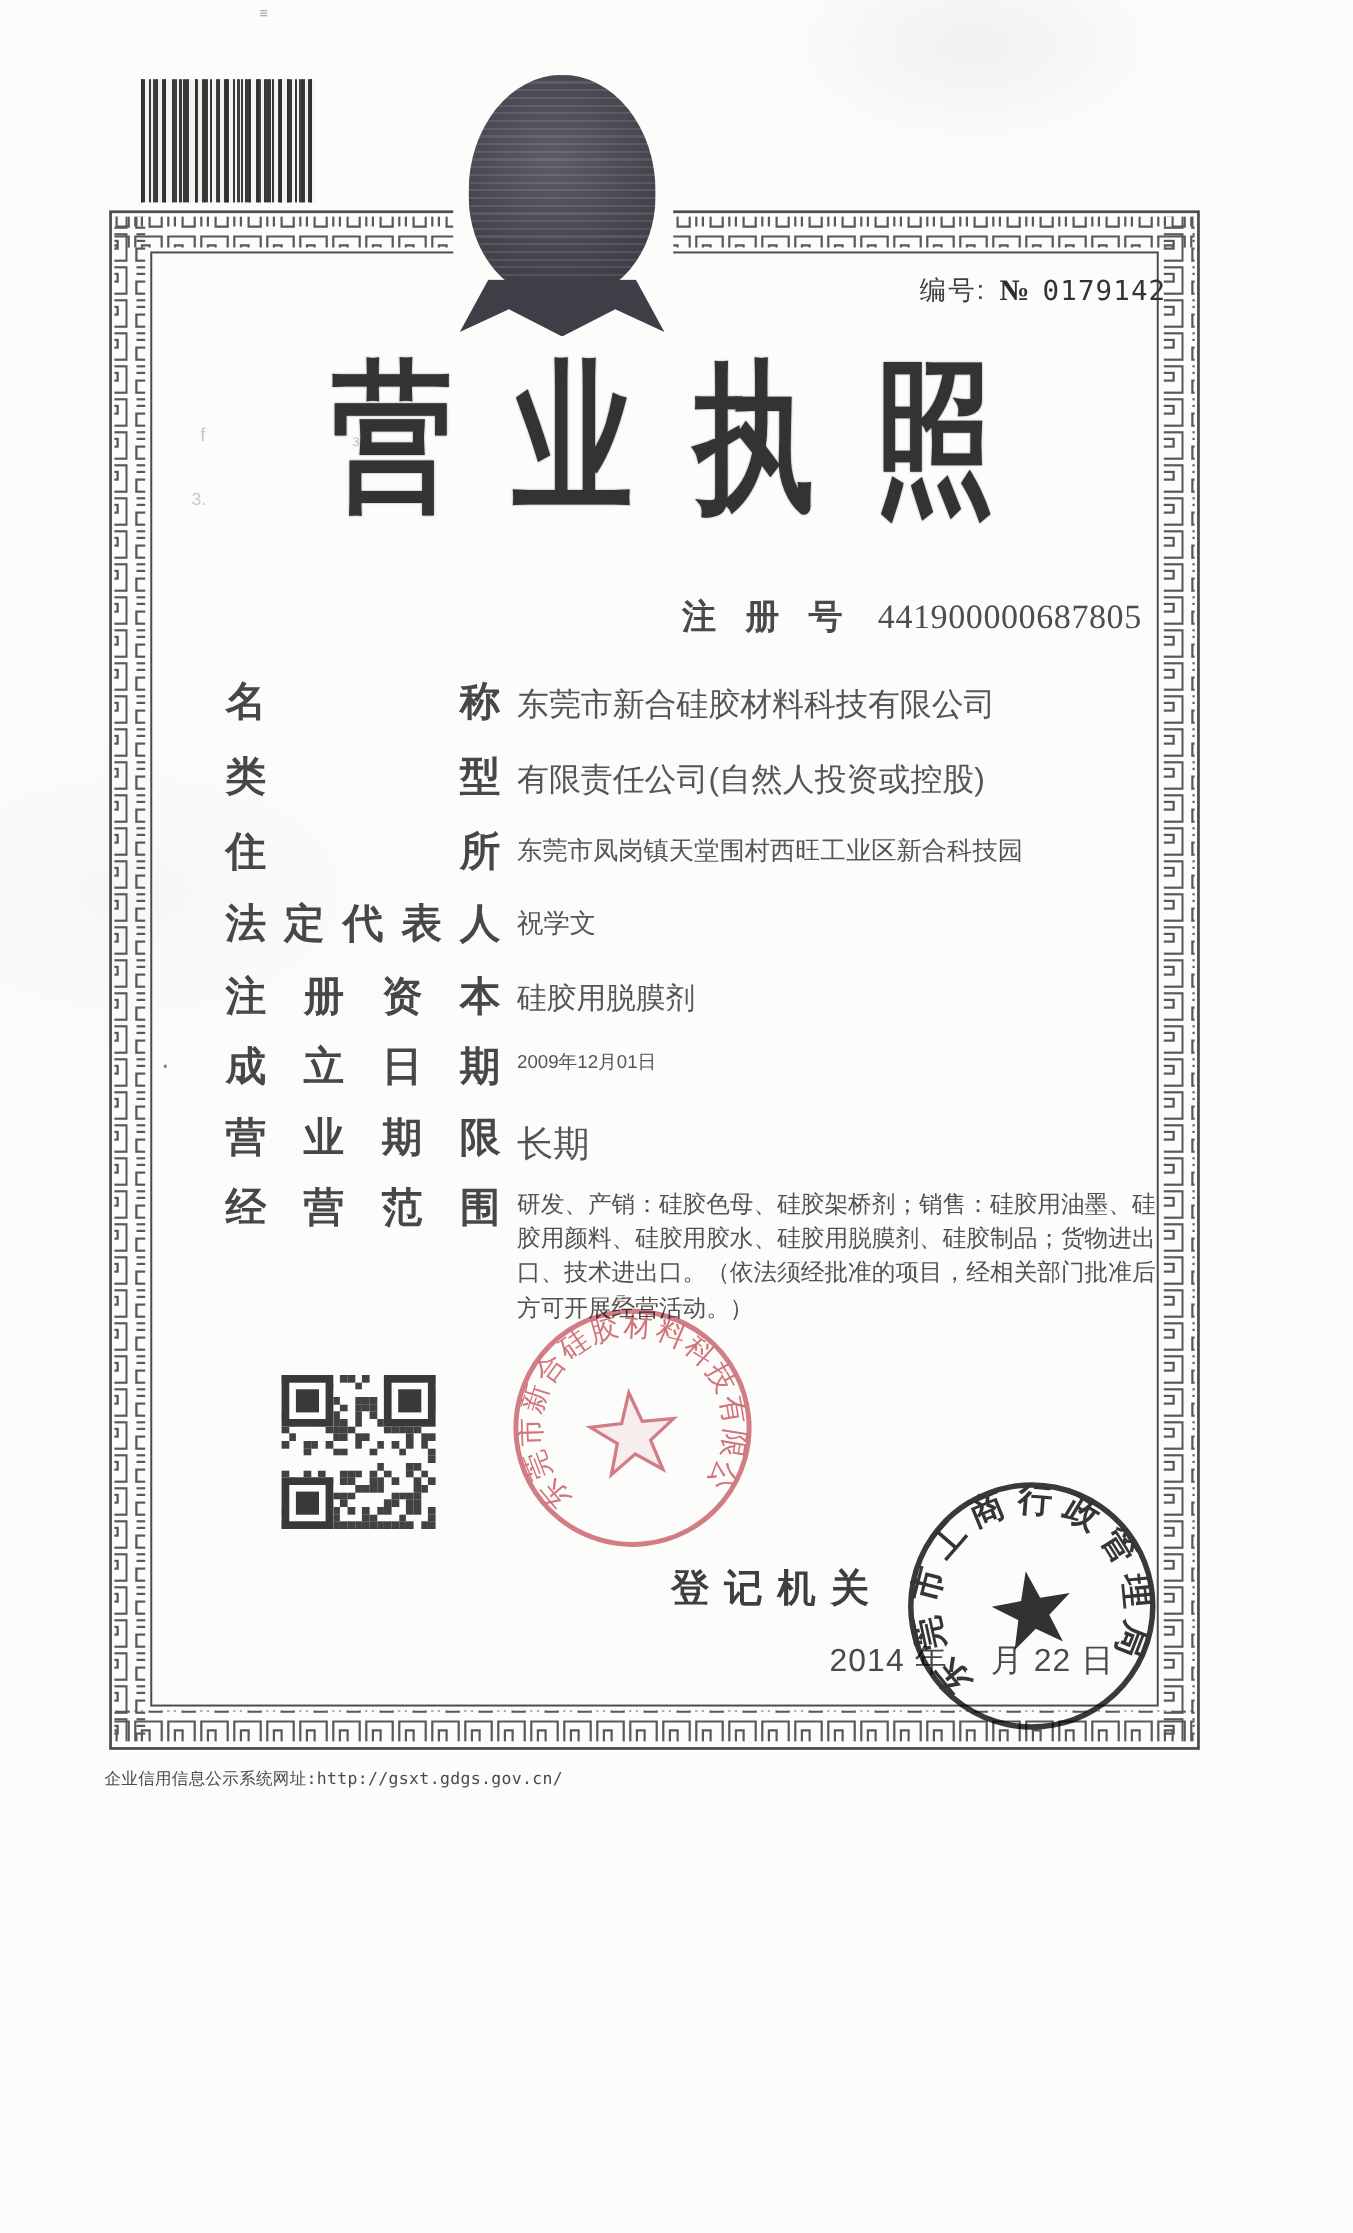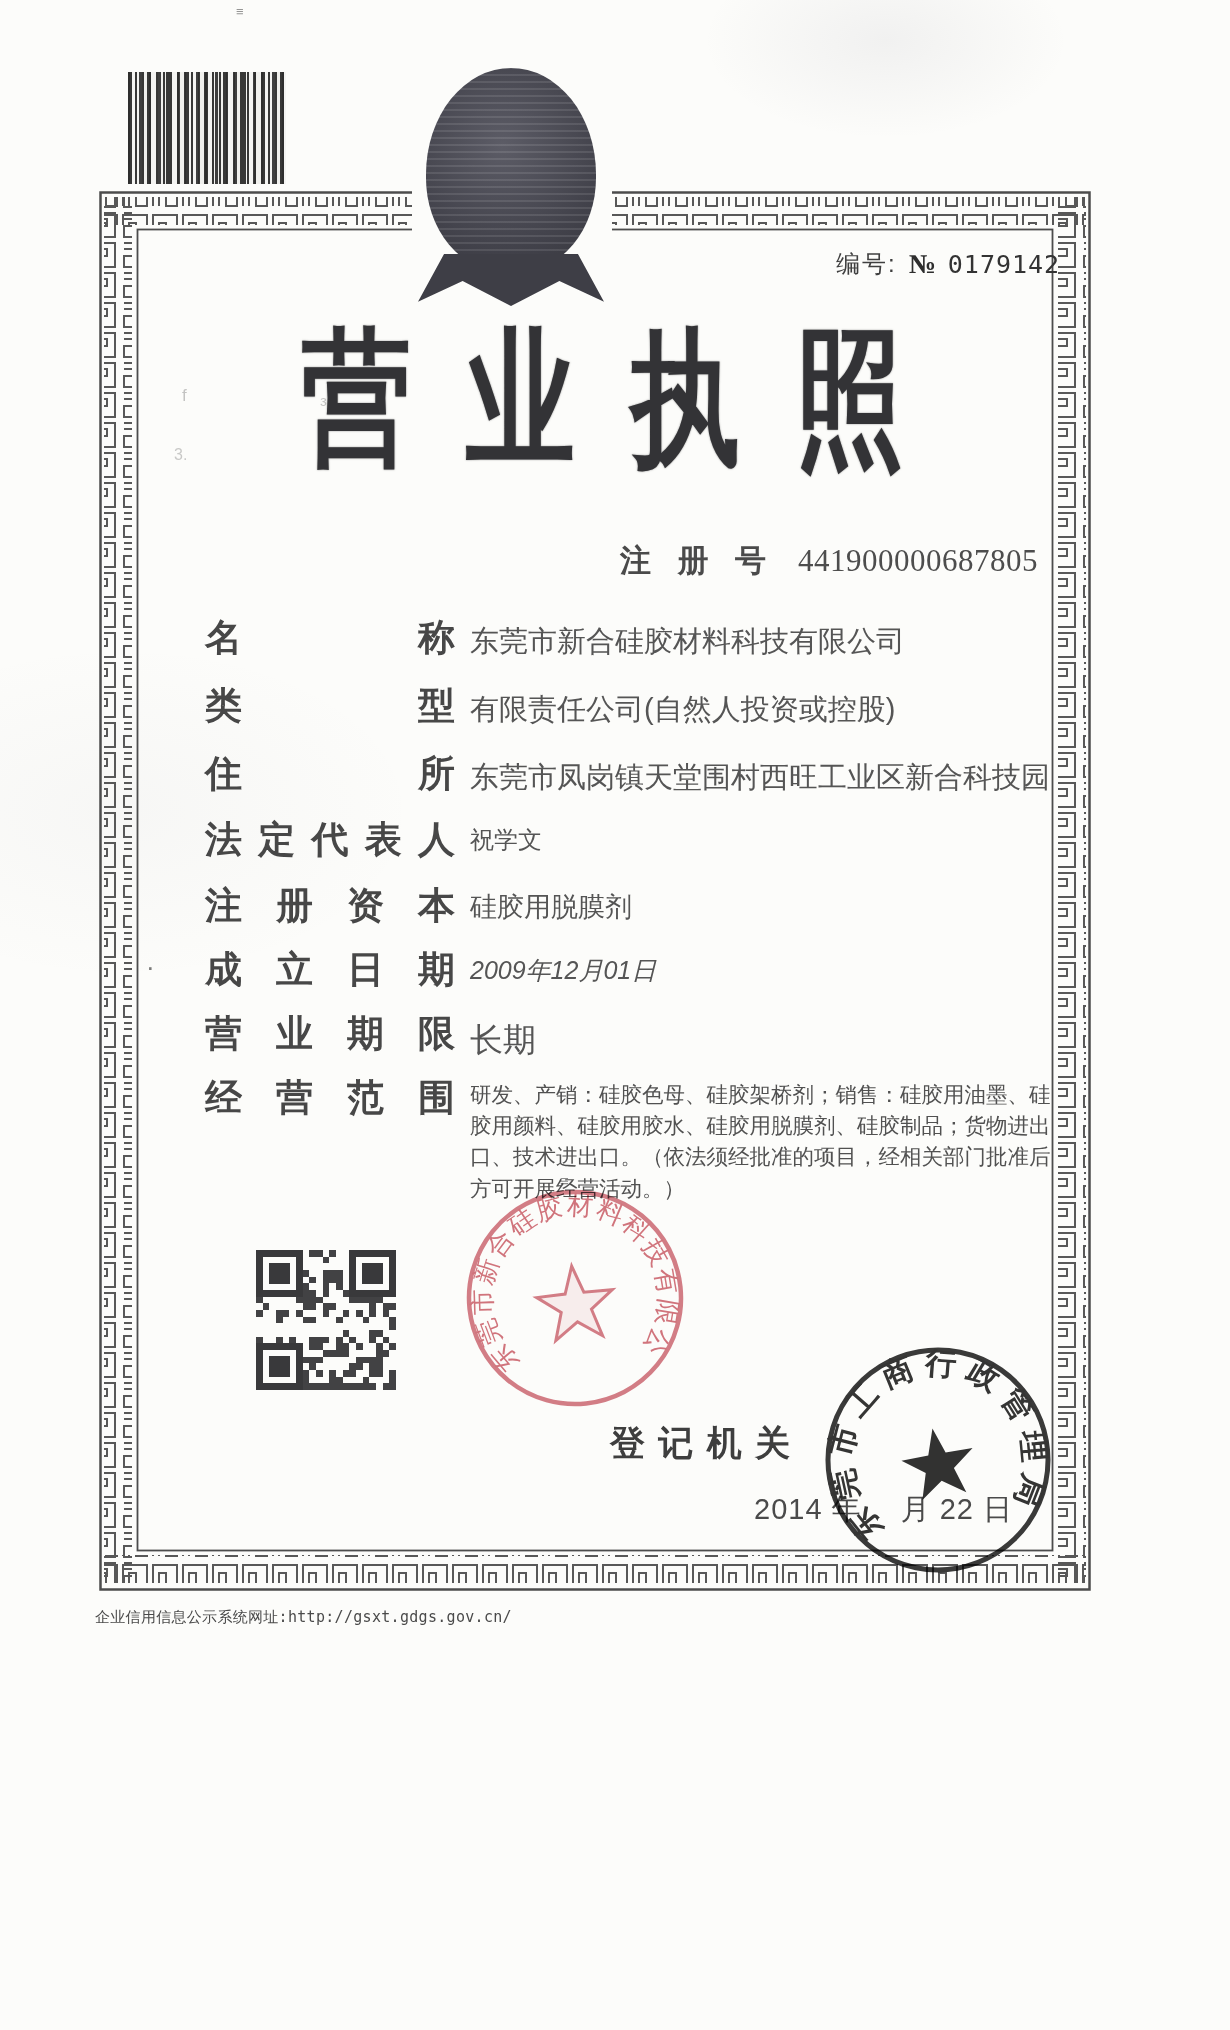--- a/index.html
+++ b/index.html
@@ -47,24 +47,24 @@
   .regno-row{left:620px;top:540px;display:flex;align-items:baseline;}
   .regno-label{width:146px;font-size:31px;font-weight:600;color:#4a4a4a;}
   .regno-value{margin-left:32px;font-family:"Liberation Serif", serif;font-size:31px;letter-spacing:.5px;color:#4d4d4d;}
 
   
   .field-row{position:absolute;left:205px;display:flex;align-items:flex-start;}
   .field-label{width:250px;flex:0 0 250px;font-size:37px;font-weight:600;color:#474747;line-height:1.1;}
   .field-value{margin-left:15px;color:#555;line-height:1.25;padding-top:5px;}
   .row-0{top:618px;} .row-0 .field-value{font-size:29px;}
   .row-1{top:686px;} .row-1 .field-value{font-size:29px;text-align:right;}
-  .row-2{top:754px;} .row-2 .field-value{font-size:29px;}
+  .row-2{top:754px;} .row-2 .field-value{font-size:23px;}
   .row-3{top:820px;} .row-3 .field-value{font-size:24px;}
   .row-4{top:886px;} .row-4 .field-value{font-size:27px;}
-  .row-5{top:950px;} .row-5 .field-value{font-size:25px;font-style:italic;}
+  .row-5{top:950px;} .row-5 .field-value{font-size:17px;}
   .row-6{top:1014px;} .row-6 .field-value{font-size:33px;}
   .row-7{top:1078px;} .row-7 .field-value{font-size:21.5px;width:600px;line-height:1.45;padding-top:2px;color:#515151;}
 
   [data-justify]{display:flex;justify-content:space-between;}
 
   
   .qr{left:256px;top:1250px;width:140px;height:140px;}
   .qr-grid{display:grid;width:100%;height:100%;grid-template-columns:repeat(21,1fr);grid-template-rows:repeat(21,1fr);}
   .qr-grid div.on{background:rgba(40,40,42,.88);}
   .finder{position:absolute;width:33px;height:33px;border:7px solid rgba(40,40,42,.92);background:#fcfcfa;}

